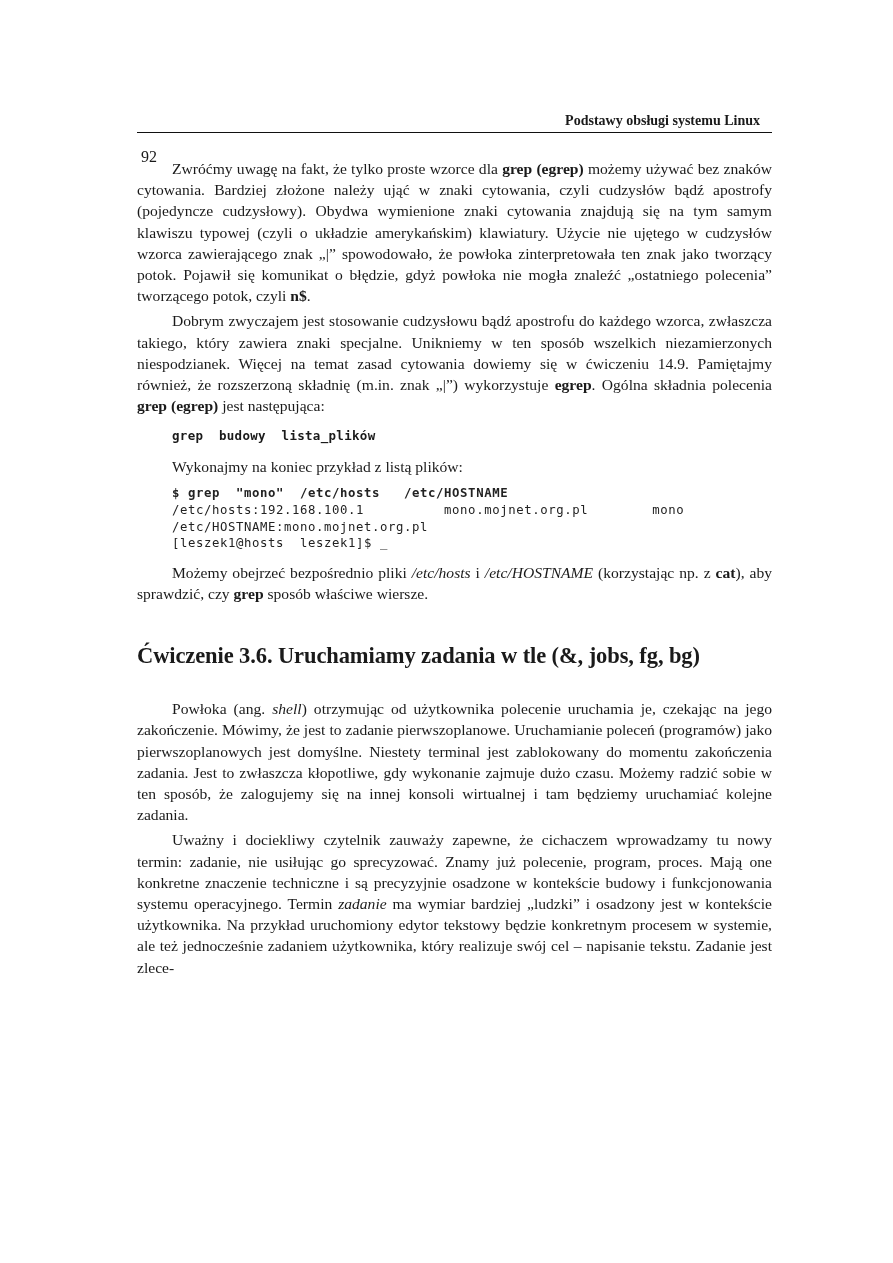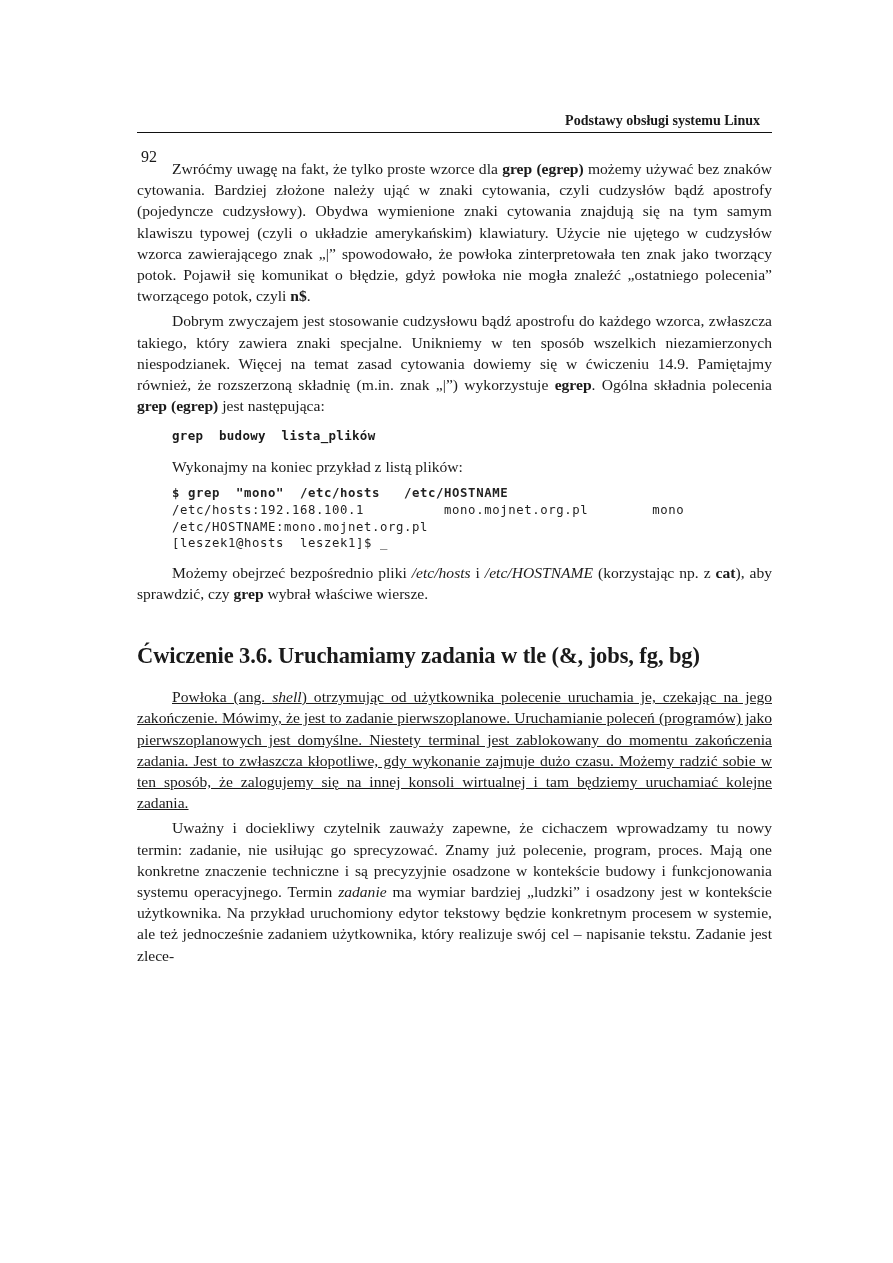--- a/index.html
+++ b/index.html
@@ -96,21 +96,21 @@
     .after-term { margin-top: 10px; }
     h2 {
       margin: 0;
       margin-top: 38px;
       font-family: "Liberation Serif", "DejaVu Serif", serif;
       font-weight: bold;
       font-size: 22.5px;
       line-height: 28px;
       letter-spacing: -0.1px;
     }
-    .section-first { margin-top: 16px; text-decoration: underline; }
+    .section-first { margin-top: 28px; }
   </style>
 </head>
 <body>
 
 <div class="page">
 
   <div class="running-header">
     <span class="page-number">92</span>
     <span class="running-title">Podstawy obsługi systemu Linux</span>
     <div class="header-rule"></div>
@@ -122,21 +122,21 @@
     <p class="indent gap"><span>Zwróćmy uwagę na fakt, że tylko proste wzorce dla </span><b>grep</b><span> </span><b>(egrep)</b><span> możemy używać bez znaków cytowania. Bardziej złożone należy ująć w znaki cytowania, czyli cudzysłów bądź apostrofy (pojedyncze cudzysłowy). Obydwa wymienione znaki cytowania znajdują się na tym samym klawiszu typowej (czyli o układzie amerykańskim) klawiatury. Użycie nie ujętego w cudzysłów wzorca zawierającego znak „|” spowodowało, że powłoka zinterpretowała ten znak jako tworzący potok. Pojawił się komunikat o błędzie, gdyż powłoka nie mogła znaleźć „ostatniego polecenia” tworzącego potok, czyli </span><b>n$</b><span>.</span></p>
 
     <p class="indent gap"><span>Dobrym zwyczajem jest stosowanie cudzysłowu bądź apostrofu do każdego wzorca, zwłaszcza takiego, który zawiera znaki specjalne. Unikniemy w ten sposób wszelkich niezamierzonych niespodzianek. Więcej na temat zasad cytowania dowiemy się w ćwiczeniu 14.9. Pamiętajmy również, że rozszerzoną składnię (m.in. znak „|”) wykorzystuje </span><b>egrep</b><span>. Ogólna składnia polecenia </span><b>grep</b><span> </span><b>(egrep)</b><span> jest następująca:</span></p>
 
     <div class="syntax">grep  budowy  lista_plików</div>
 
     <div class="lead">Wykonajmy na koniec przykład z listą plików:</div>
 
     <div class="terminal"><div class="cmd">$ grep  "mono"  /etc/hosts   /etc/HOSTNAME</div><div>/etc/hosts:192.168.100.1          mono.mojnet.org.pl        mono</div><div>/etc/HOSTNAME:mono.mojnet.org.pl</div><div>[leszek1@hosts  leszek1]$ _</div></div>
 
-    <p class="indent after-term"><span>Możemy obejrzeć bezpośrednio pliki </span><i>/etc/hosts</i><span> i </span><i>/etc/HOSTNAME</i><span> (korzystając np. z </span><b>cat</b><span>), aby sprawdzić, czy </span><b>grep</b><span> wybrał właściwe wiersze.</span></p>
+    <p class="indent after-term"><span>Możemy obejrzeć bezpośrednio pliki </span><i>/etc/hosts</i><span> i </span><i>/etc/HOSTNAME</i><span> (korzystając np. z </span><b>cat</b><span>), aby sprawdzić, czy </span><b>grep</b><span> sposób właściwe wiersze.</span></p>
 
     <h2>Ćwiczenie 3.6. Uruchamiamy zadania w tle (&amp;, jobs, fg, bg)</h2>
 
     <p class="indent section-first"><span>Powłoka (ang. </span><i>shell</i><span>) otrzymując od użytkownika polecenie uruchamia je, czekając na jego zakończenie. Mówimy, że jest to zadanie pierwszoplanowe. Uruchamianie poleceń (programów) jako pierwszoplanowych jest domyślne. Niestety terminal jest zablokowany do momentu zakończenia zadania. Jest to zwłaszcza kłopotliwe, gdy wykonanie zajmuje dużo czasu. Możemy radzić sobie w ten sposób, że zalogujemy się na innej konsoli wirtualnej i tam będziemy uruchamiać kolejne zadania.</span></p>
 
     <p class="indent gap"><span>Uważny i dociekliwy czytelnik zauważy zapewne, że cichaczem wprowadzamy tu nowy termin: zadanie, nie usiłując go sprecyzować. Znamy już polecenie, program, proces. Mają one konkretne znaczenie techniczne i są precyzyjnie osadzone w kontekście budowy i funkcjonowania systemu operacyjnego. Termin </span><i>zadanie</i><span> ma wymiar bardziej „ludzki” i osadzony jest w kontekście użytkownika. Na przykład uruchomiony edytor tekstowy będzie konkretnym procesem w systemie, ale też jednocześnie zadaniem użytkownika, który realizuje swój cel – napisanie tekstu. Zadanie jest zlece-</span></p>
 
   </div>
 </div>
 

